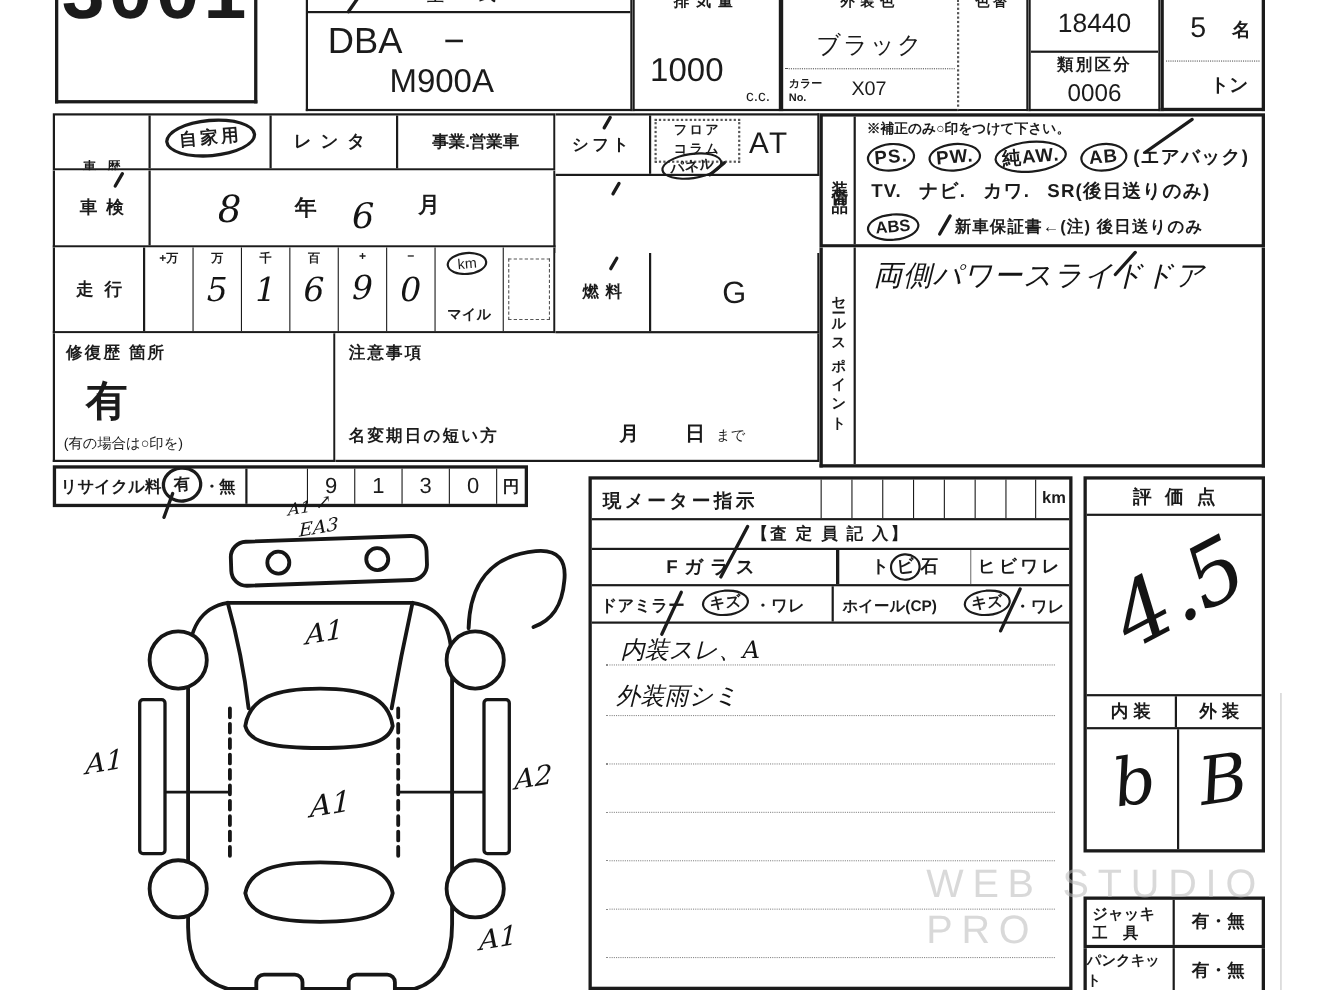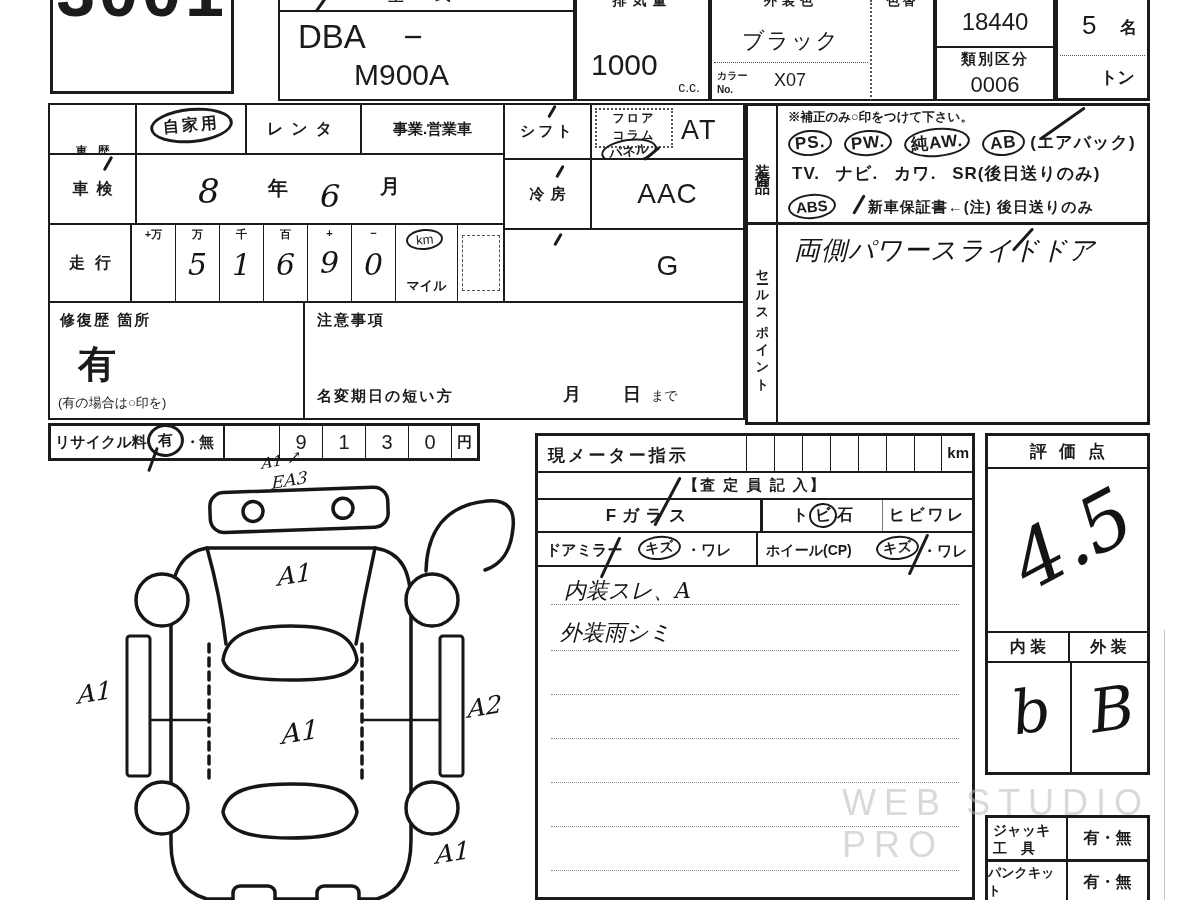--- a/index.html
+++ b/index.html
@@ -175,30 +175,25 @@
       <span class="lbl" style="font-size:15px;letter-spacing:3px;">シフト</span>
     </div>
     <div class="abs" style="left:90px;top:3px;width:78px;height:40px;border:2px dotted #555;">
       <span class="abs lbl" style="left:0;right:0;top:0;text-align:center;font-size:12px;letter-spacing:2px;">フロア</span>
       <span class="abs lbl" style="left:0;right:0;top:17px;text-align:center;font-size:12px;letter-spacing:2px;">コラム</span>
     </div>
     <span class="oval abs lbl" style="left:96px;top:34px;font-size:13px;padding:1px 6px;transform:rotate(-8deg);">パネル</span>
     <span class="abs" style="left:176px;top:10px;font-size:27px;letter-spacing:2px;">AT</span>
   </div>
 
-  <div class="box" style="left:505px;top:160px;width:240px;height:70px;border-left:none;border-top:none;">
+
+  <div class="box" style="left:505px;top:230px;width:240px;height:73px;border-left:none;border-top:none;">
     <div class="cell ctr" style="left:0;width:87px;border-right:2px solid #1b1b1b;">
-      <span class="lbl" style="font-size:15px;letter-spacing:6px;margin-left:6px;">冷房</span>
-    </div>
-    <div class="cell ctr" style="left:87px;right:0;">
-      <span style="font-size:28px;letter-spacing:1px;">AAC</span>
-    </div>
-  </div>
-
-  <div class="box" style="left:505px;top:230px;width:240px;height:73px;border-left:none;border-top:none;">
+      <span class="lbl" style="font-size:15px;letter-spacing:6px;margin-left:6px;">燃料</span>
+    </div>
     <div class="cell ctr" style="left:87px;right:0;">
       <span style="font-size:28px;">G</span>
     </div>
   </div>
 
   <div class="box" style="left:745px;top:103px;width:405px;height:122px;border-width:3px;">
     <div class="cell ctr" style="left:0;width:30px;border-right:2px solid #1b1b1b;">
       <span class="vtext lbl" style="font-size:15px;letter-spacing:8px;">装備品</span>
     </div>
     <span class="abs lbl" style="left:40px;top:3px;font-size:12.5px;">※補正のみ○印をつけて下さい。</span>

